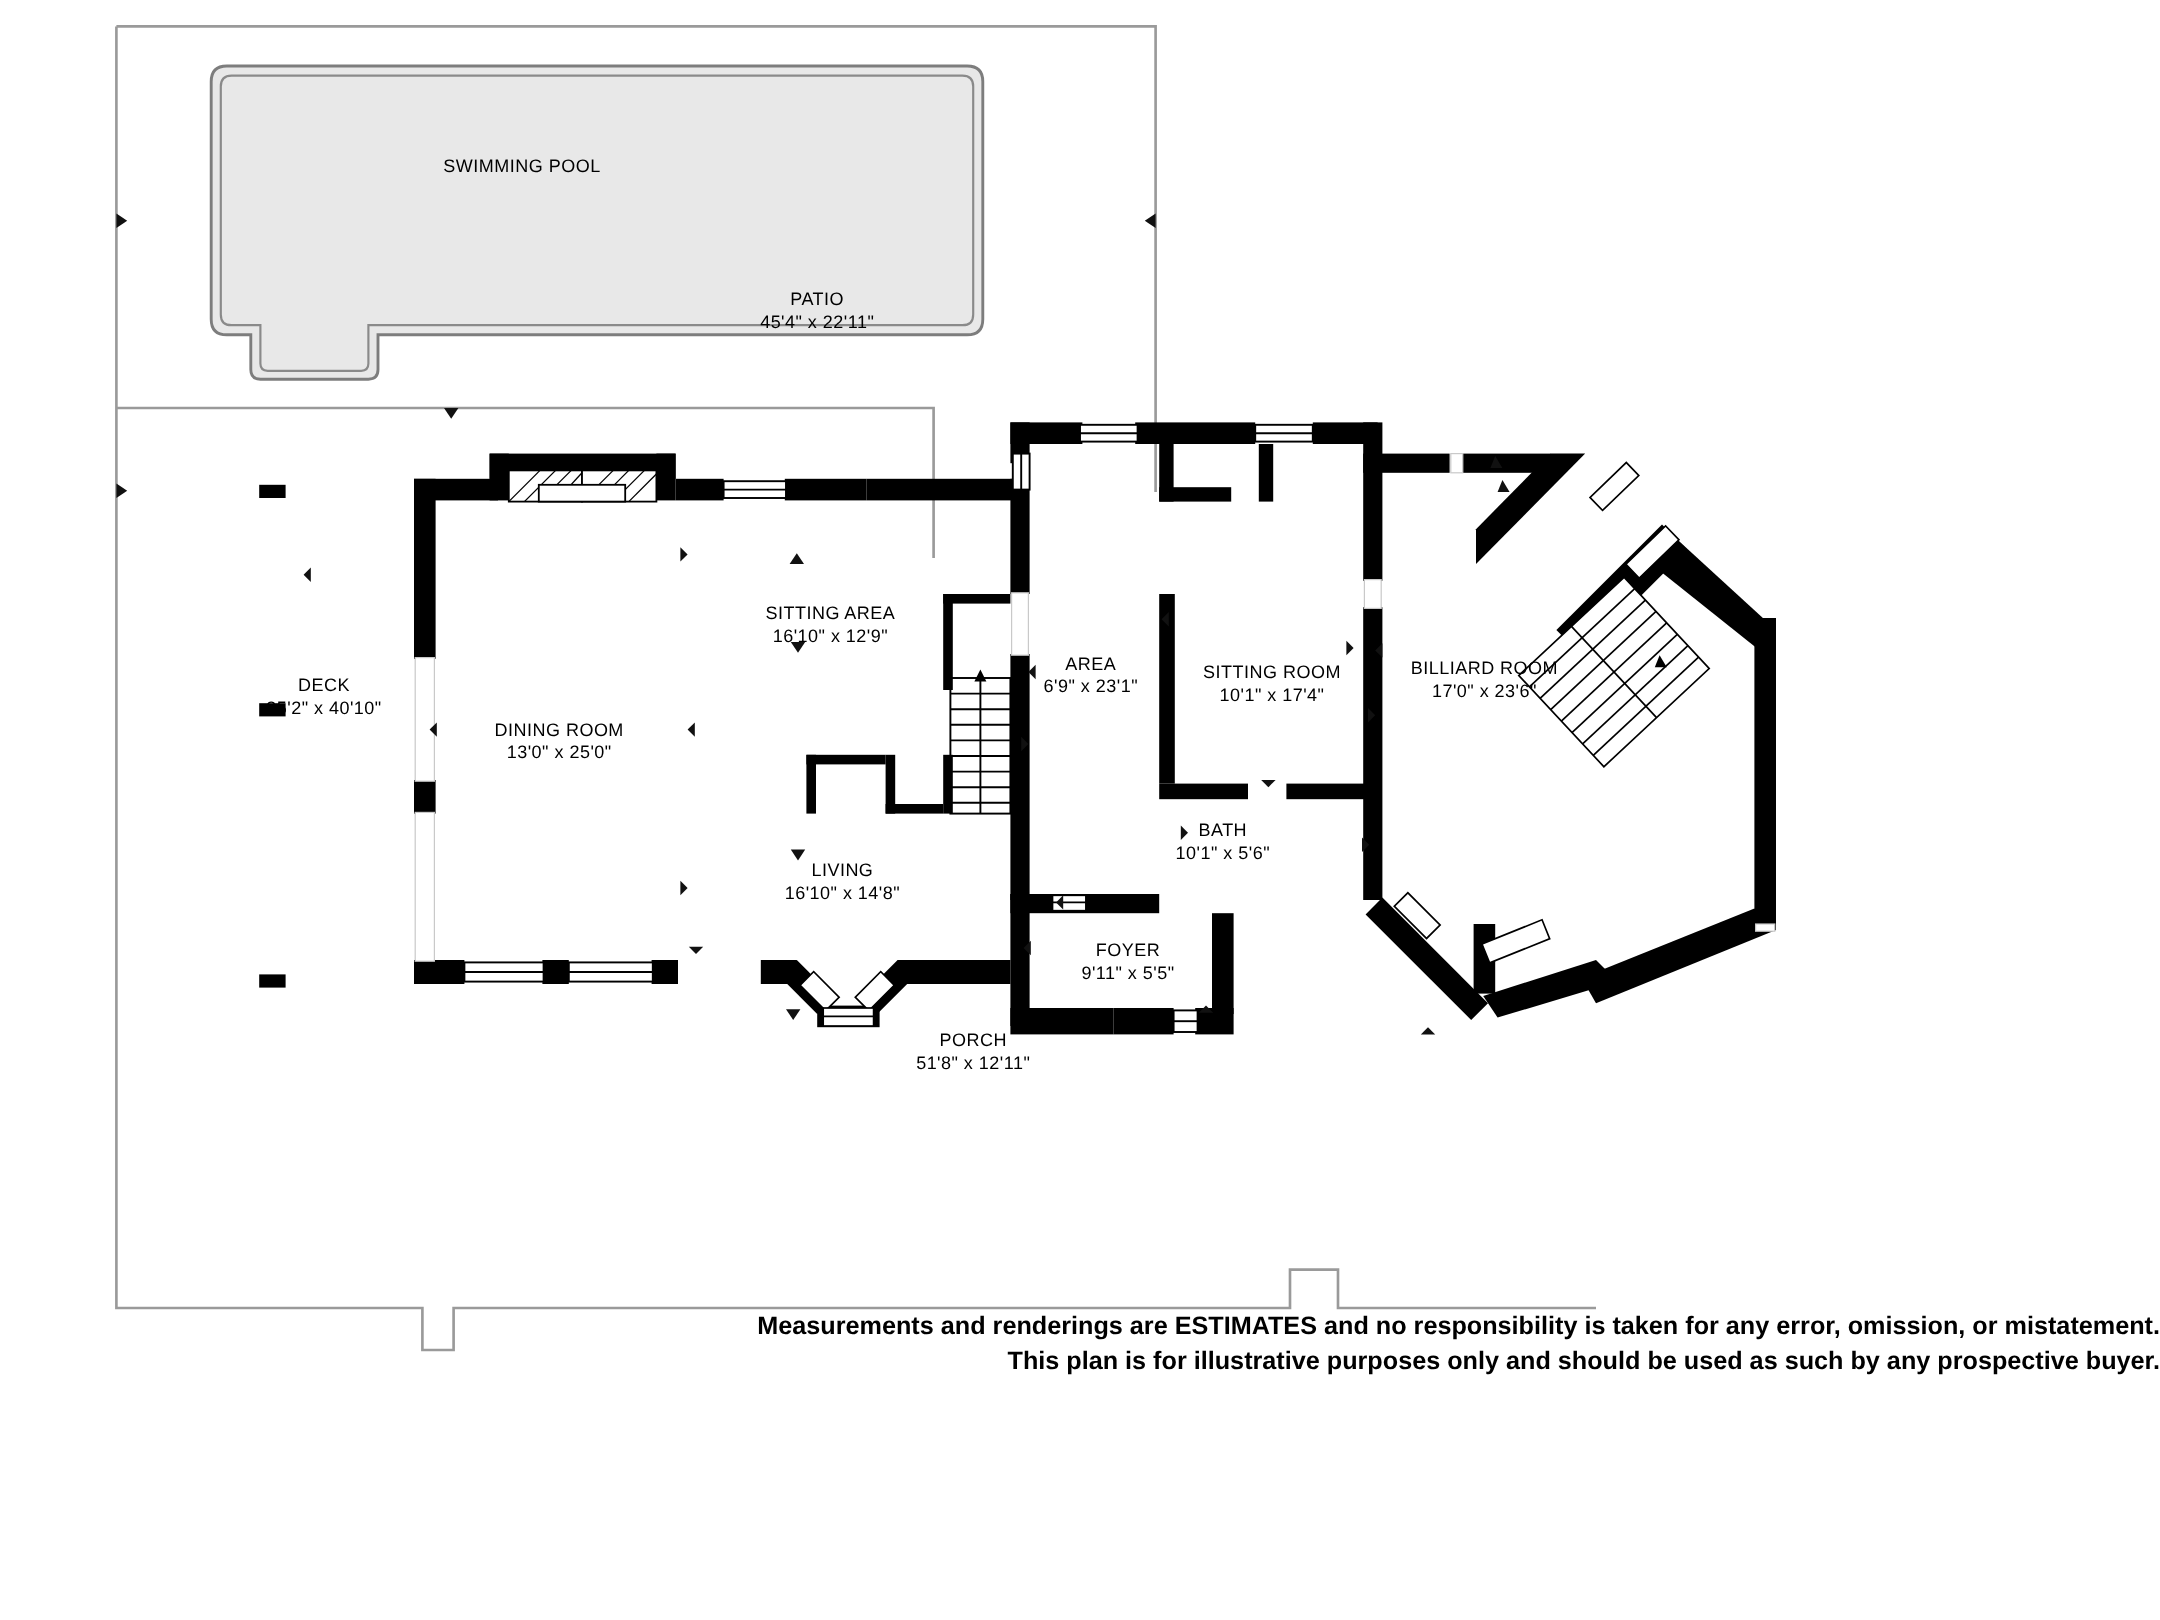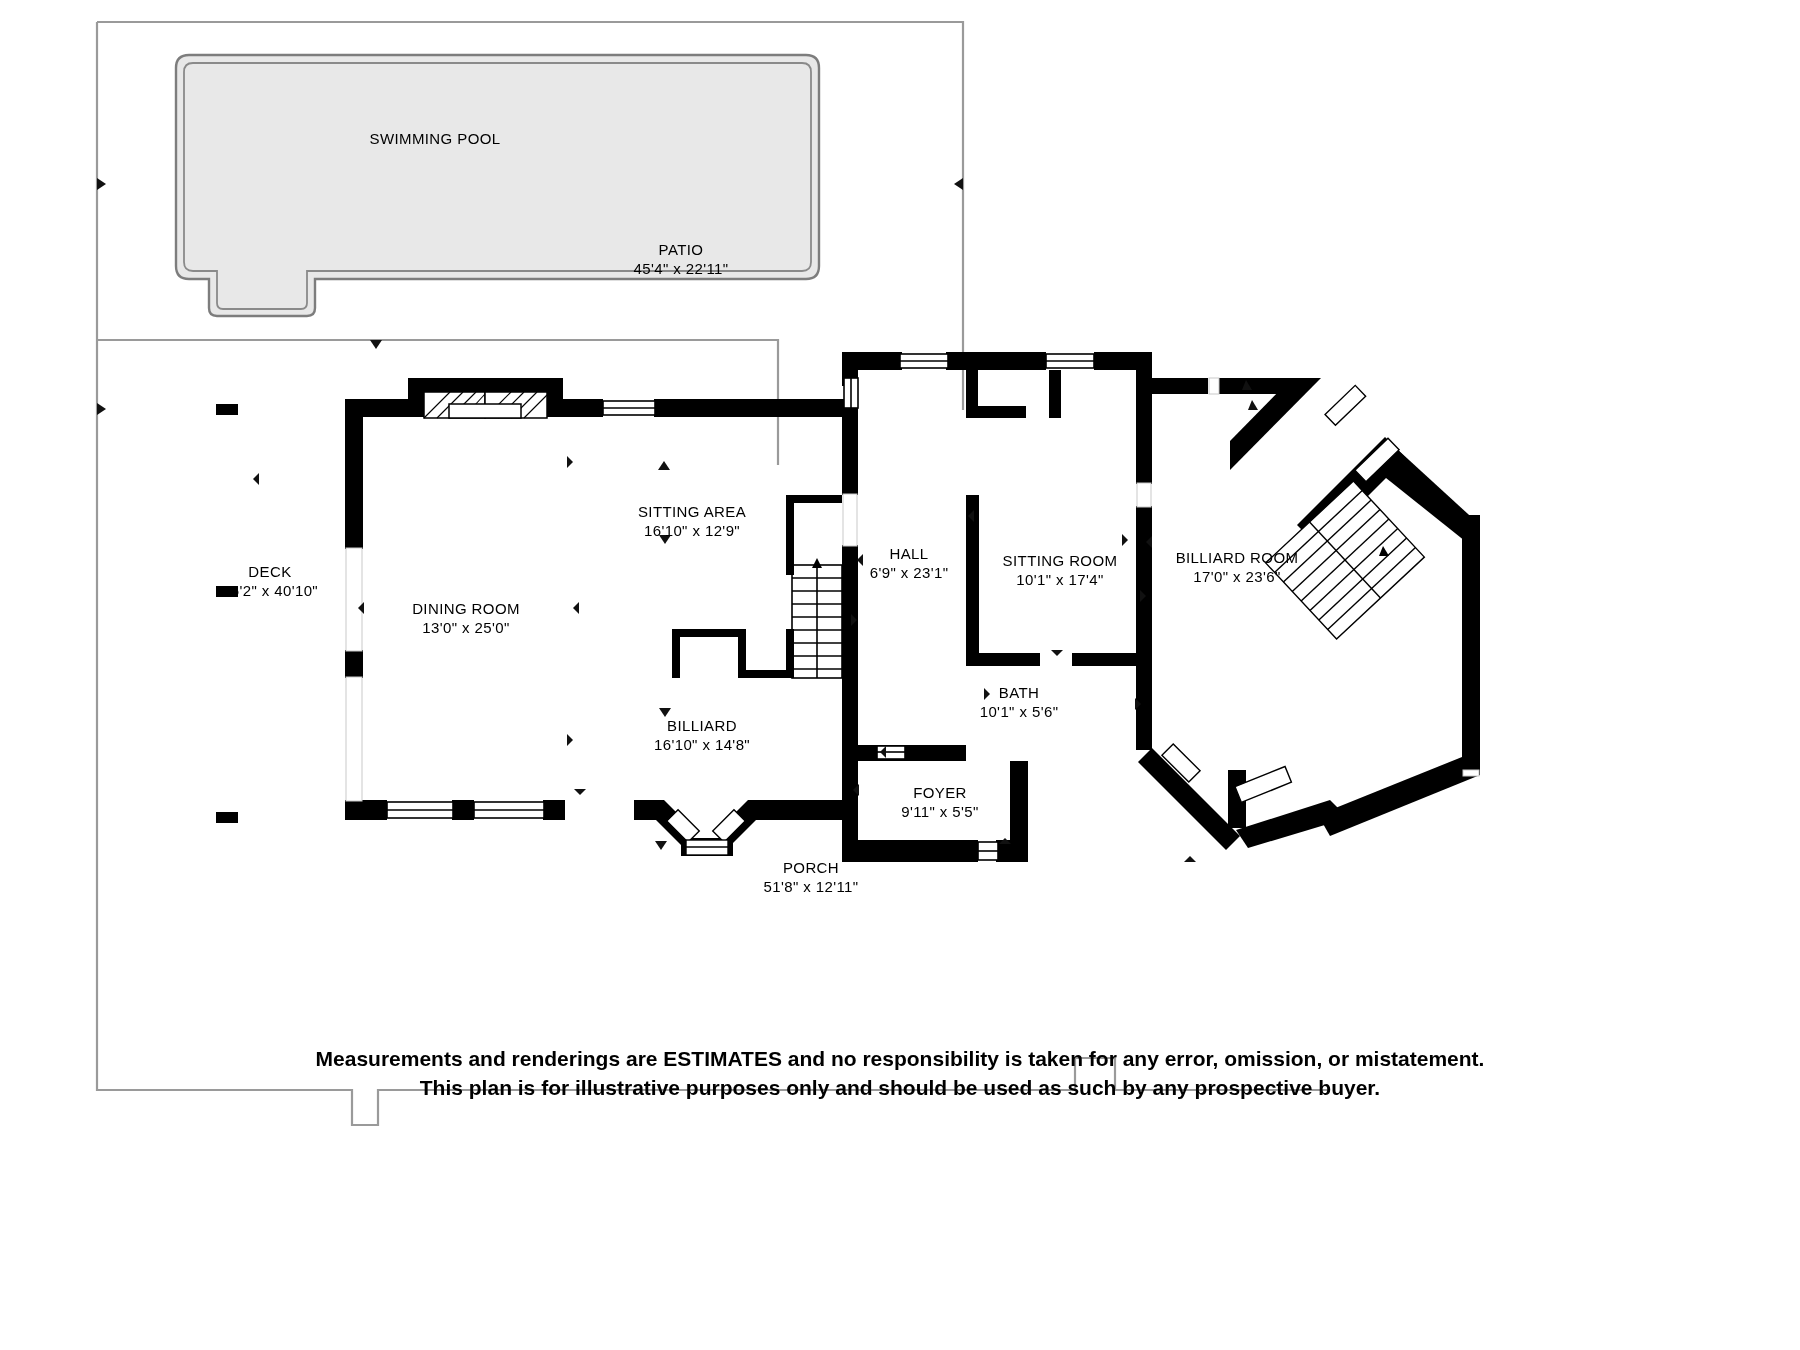--- a/index.html
+++ b/index.html
@@ -5,22 +5,22 @@
 <style>
   html,body{margin:0;padding:0;background:#ffffff;}
   body{width:1800px;height:1350px;font-family:"Liberation Sans",sans-serif;overflow:hidden;}
   #plan{position:relative;width:1800px;height:1106px;background:#fff;}
   svg#fp{position:absolute;left:0;top:0;width:1800px;height:1350px;display:block;}
   .lbl{position:absolute;text-align:center;color:#000;font-family:"Liberation Sans",sans-serif;
        font-size:15px;letter-spacing:.4px;line-height:19px;white-space:nowrap;
        transform:translateX(-50%);}
   .lbl .nm{display:block;font-weight:400;}
   .lbl .dm{display:block;font-weight:400;}
-  .footer{position:absolute;left:0;right:0;text-align:center;color:#000;
-          font-family:"Liberation Sans",sans-serif;}
+  .footer{position:absolute;left:0;right:0;text-align:right;color:#000;
+          font-family:"Liberation Sans",sans-serif;margin-top:47px;}
   .f1{top:1044px;font-size:21px;font-weight:700;line-height:29px;}
   .f2{top:1118px;font-size:18px;font-weight:400;letter-spacing:.2px;}
 </style>
 </head>
 <body>
 
 <div id="plan">
 
   <svg id="fp" viewBox="0 0 1800 1350">
 
@@ -263,26 +263,26 @@
     <span class="nm">SITTING AREA</span>
     <span class="dm">16'10" x 12'9"</span>
   </div>
 
   <div class="lbl" style="left:466px;top:599px;">
     <span class="nm">DINING ROOM</span>
     <span class="dm">13'0" x 25'0"</span>
   </div>
 
   <div class="lbl" style="left:702px;top:716px;">
-    <span class="nm">BILLIARD</span>
+    <span class="nm">LIVING</span>
     <span class="dm">16'10" x 14'8"</span>
   </div>
 
   <div class="lbl" style="left:909px;top:544px;">
-    <span class="nm">HALL</span>
+    <span class="nm">AREA</span>
     <span class="dm">6'9" x 23'1"</span>
   </div>
 
   <div class="lbl" style="left:1060px;top:507px;margin-top:44px;">
     <span class="nm">SITTING ROOM</span>
     <span class="dm">10'1" x 17'4"</span>
   </div>
 
   <div class="lbl" style="left:1237px;top:548px;">
     <span class="nm">BILLIARD ROOM</span>

